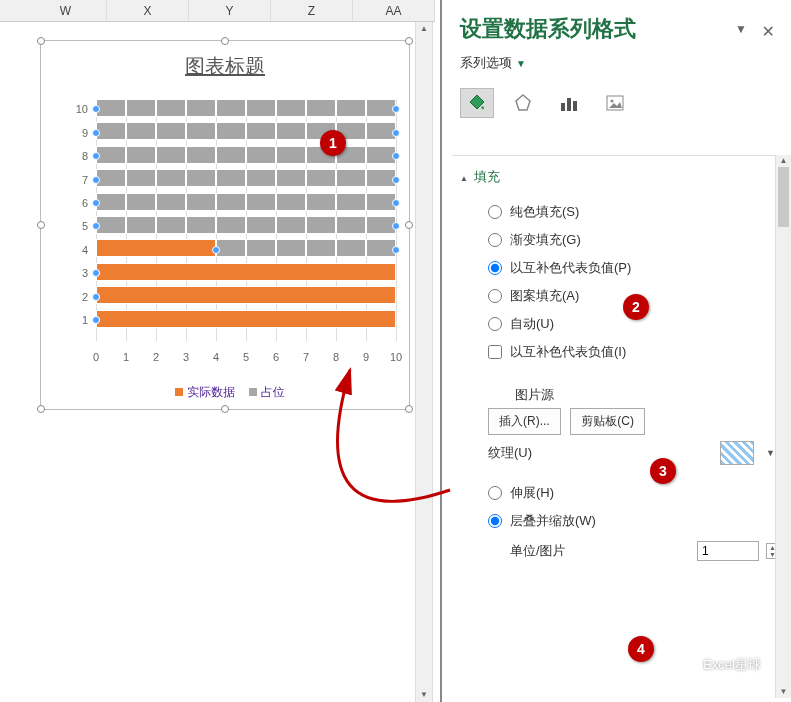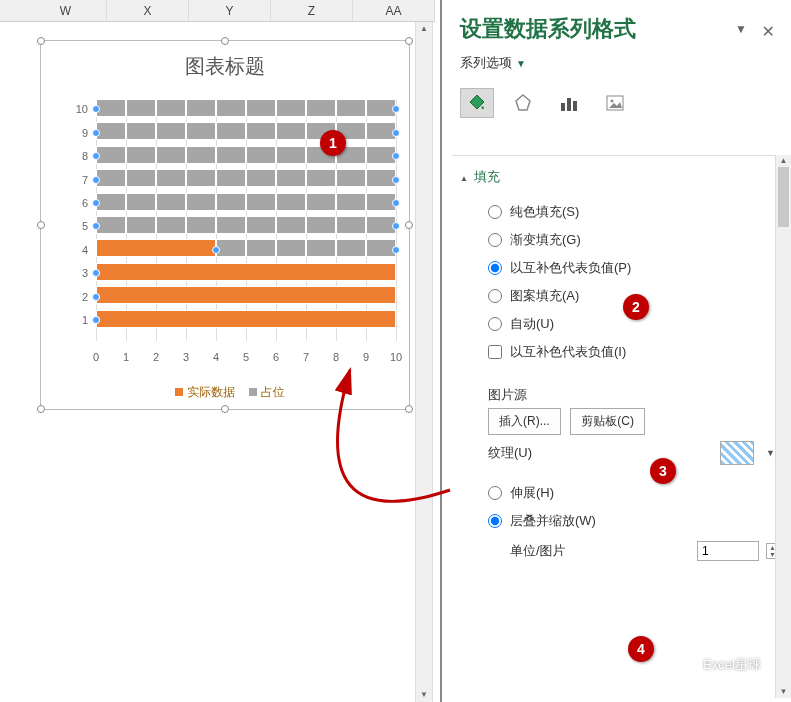--- a/index.html
+++ b/index.html
@@ -5,36 +5,36 @@
 * { box-sizing: border-box; margin: 0; padding: 0; font-family: "Microsoft YaHei", sans-serif; }
 body { background: #fff; width: 791px; height: 702px; position: relative; overflow: hidden; }
 
 
 .sheet { position: absolute; left: 0; top: 0; width: 435px; height: 702px; background: #fff; }
 .col-headers { display: flex; height: 22px; background: #f0f0f0; border-bottom: 1px solid #ccc; padding-left: 25px; }
 .col-headers div { flex: 1; text-align: center; font-size: 12px; color: #444; border-right: 1px solid #ddd; line-height: 22px; }
 
 
 .chart-container { position: absolute; left: 40px; top: 40px; width: 370px; height: 370px; background: #fff; border: 1px solid #bbb; }
-.chart-title { text-align: center; font-size: 20px; color: #555; padding: 12px 0 8px; }
+.chart-title { text-align: center; font-size: 20px; color: #555; padding: 12px 0 8px; text-decoration: underline; }
 .plot-area { position: absolute; left: 55px; top: 58px; width: 300px; height: 260px; }
 .grid-line-v { position: absolute; top: 0; bottom: 18px; width: 1px; background: #ddd; }
 .y-label { position: absolute; right: 308px; font-size: 11px; color: #666; transform: translateY(-50%); }
 .x-label { position: absolute; bottom: -4px; font-size: 11px; color: #666; transform: translateX(-50%); }
 .bar { position: absolute; height: 18px; }
 .bar-grey { background: #a6a6a6; border: 1px solid #fff; }
 .bar-orange { background: #ed7d31; border: 1px solid #fff; }
 .bar-segments { position: absolute; top:0; left:0; right:0; bottom:0; display:flex; }
 .bar-segments div { flex:1; border-right: 2px solid #fff; }
 .bar-segments div:last-child { border-right:none; }
 
 .handle { position: absolute; width: 8px; height: 8px; background: #4a9eff; border: 1px solid #fff; border-radius: 50%; transform: translate(-50%,-50%); }
 .sel-handle { position: absolute; width: 8px; height: 8px; background: #fff; border: 1px solid #888; border-radius: 50%; transform: translate(-50%,-50%); }
 
-.legend { position: absolute; bottom: 8px; left: 0; right: 0; text-align: center; font-size: 12px; color: #a16207; }
+.legend { position: absolute; bottom: 8px; left: 0; right: 0; text-align: center; font-size: 12px; color: #4c1d95; }
 .legend-sw { display: inline-block; width: 8px; height: 8px; margin: 0 4px 0 10px; }
 
 
 .callout { position: absolute; width: 26px; height: 26px; background: #c00000; border-radius: 50%; color: #fff; font-size: 14px; font-weight: bold; text-align: center; line-height: 26px; box-shadow: 1px 1px 3px rgba(0,0,0,0.4); z-index: 50; }
 
 
 .arrow-svg { position: absolute; left: 100px; top: 340px; width: 360px; height: 200px; z-index: 40; pointer-events: none; }
 
 
 .panel { position: absolute; left: 440px; top: 0; right: 0; bottom: 0; background: #fff; border-left: 2px solid #888; }
@@ -50,21 +50,21 @@
 .icon-btn.active { background: #dcdcdc; border: 1px solid #bbb; }
 
 .panel-body { position: absolute; left: 10px; right: 4px; top: 155px; bottom: 4px; overflow-y: auto; border-top: 1px solid #ddd; padding-top: 8px; }
 .section-head { font-size: 13px; color: #217346; padding: 4px 8px; cursor: pointer; }
 .section-head::before { content: "▲"; font-size: 8px; margin-right: 6px; color: #555; transform: rotate(0); display:inline-block; }
 .opt-list { padding: 8px 8px 8px 36px; }
 .opt { display: flex; align-items: center; font-size: 13px; color: #333; padding: 5px 0; gap: 8px; }
 .opt input[type=radio], .opt input[type=checkbox] { width: 14px; height: 14px; }
 
 .sub-section { padding: 8px 8px 8px 36px; font-size: 13px; color: #333; }
-.sub-label { padding: 4px 0; }
+.sub-label { padding: 4px 0; margin-left: 27px; }
 .btn { display: inline-block; border: 1px solid #aaa; background: #fdfdfd; padding: 4px 10px; font-size: 12px; margin-right: 6px; cursor: pointer; }
 .row-flex { display: flex; align-items: center; gap: 8px; padding: 6px 0; }
 .texture-btn { width: 34px; height: 24px; border: 1px solid #aaa; background: repeating-linear-gradient(45deg,#95c8f0,#95c8f0 3px,#fff 3px,#fff 6px); margin-left: auto; }
 .dd-arrow { font-size: 9px; color: #555; padding: 0 4px; }
 .slider-track { flex: 1; height: 2px; background: #999; position: relative; max-width: 90px; margin: 0 4px; }
 .slider-thumb { position: absolute; left: 0; top: -5px; width: 4px; height: 12px; background: #666; }
 .num-input { width: 62px; border: 1px solid #aaa; font-size: 12px; padding: 2px 4px; text-align: left; }
 .spinner { display:inline-flex; flex-direction:column; font-size:7px; color:#666; line-height:7px; margin-left:-1px; border:1px solid #aaa; }
 .spinner span { padding: 0 2px; cursor: pointer; }
 .scrollbar-v { position: absolute; right: 0; top: 155px; bottom: 4px; width: 16px; background: #f0f0f0; border-left: 1px solid #ddd; }

